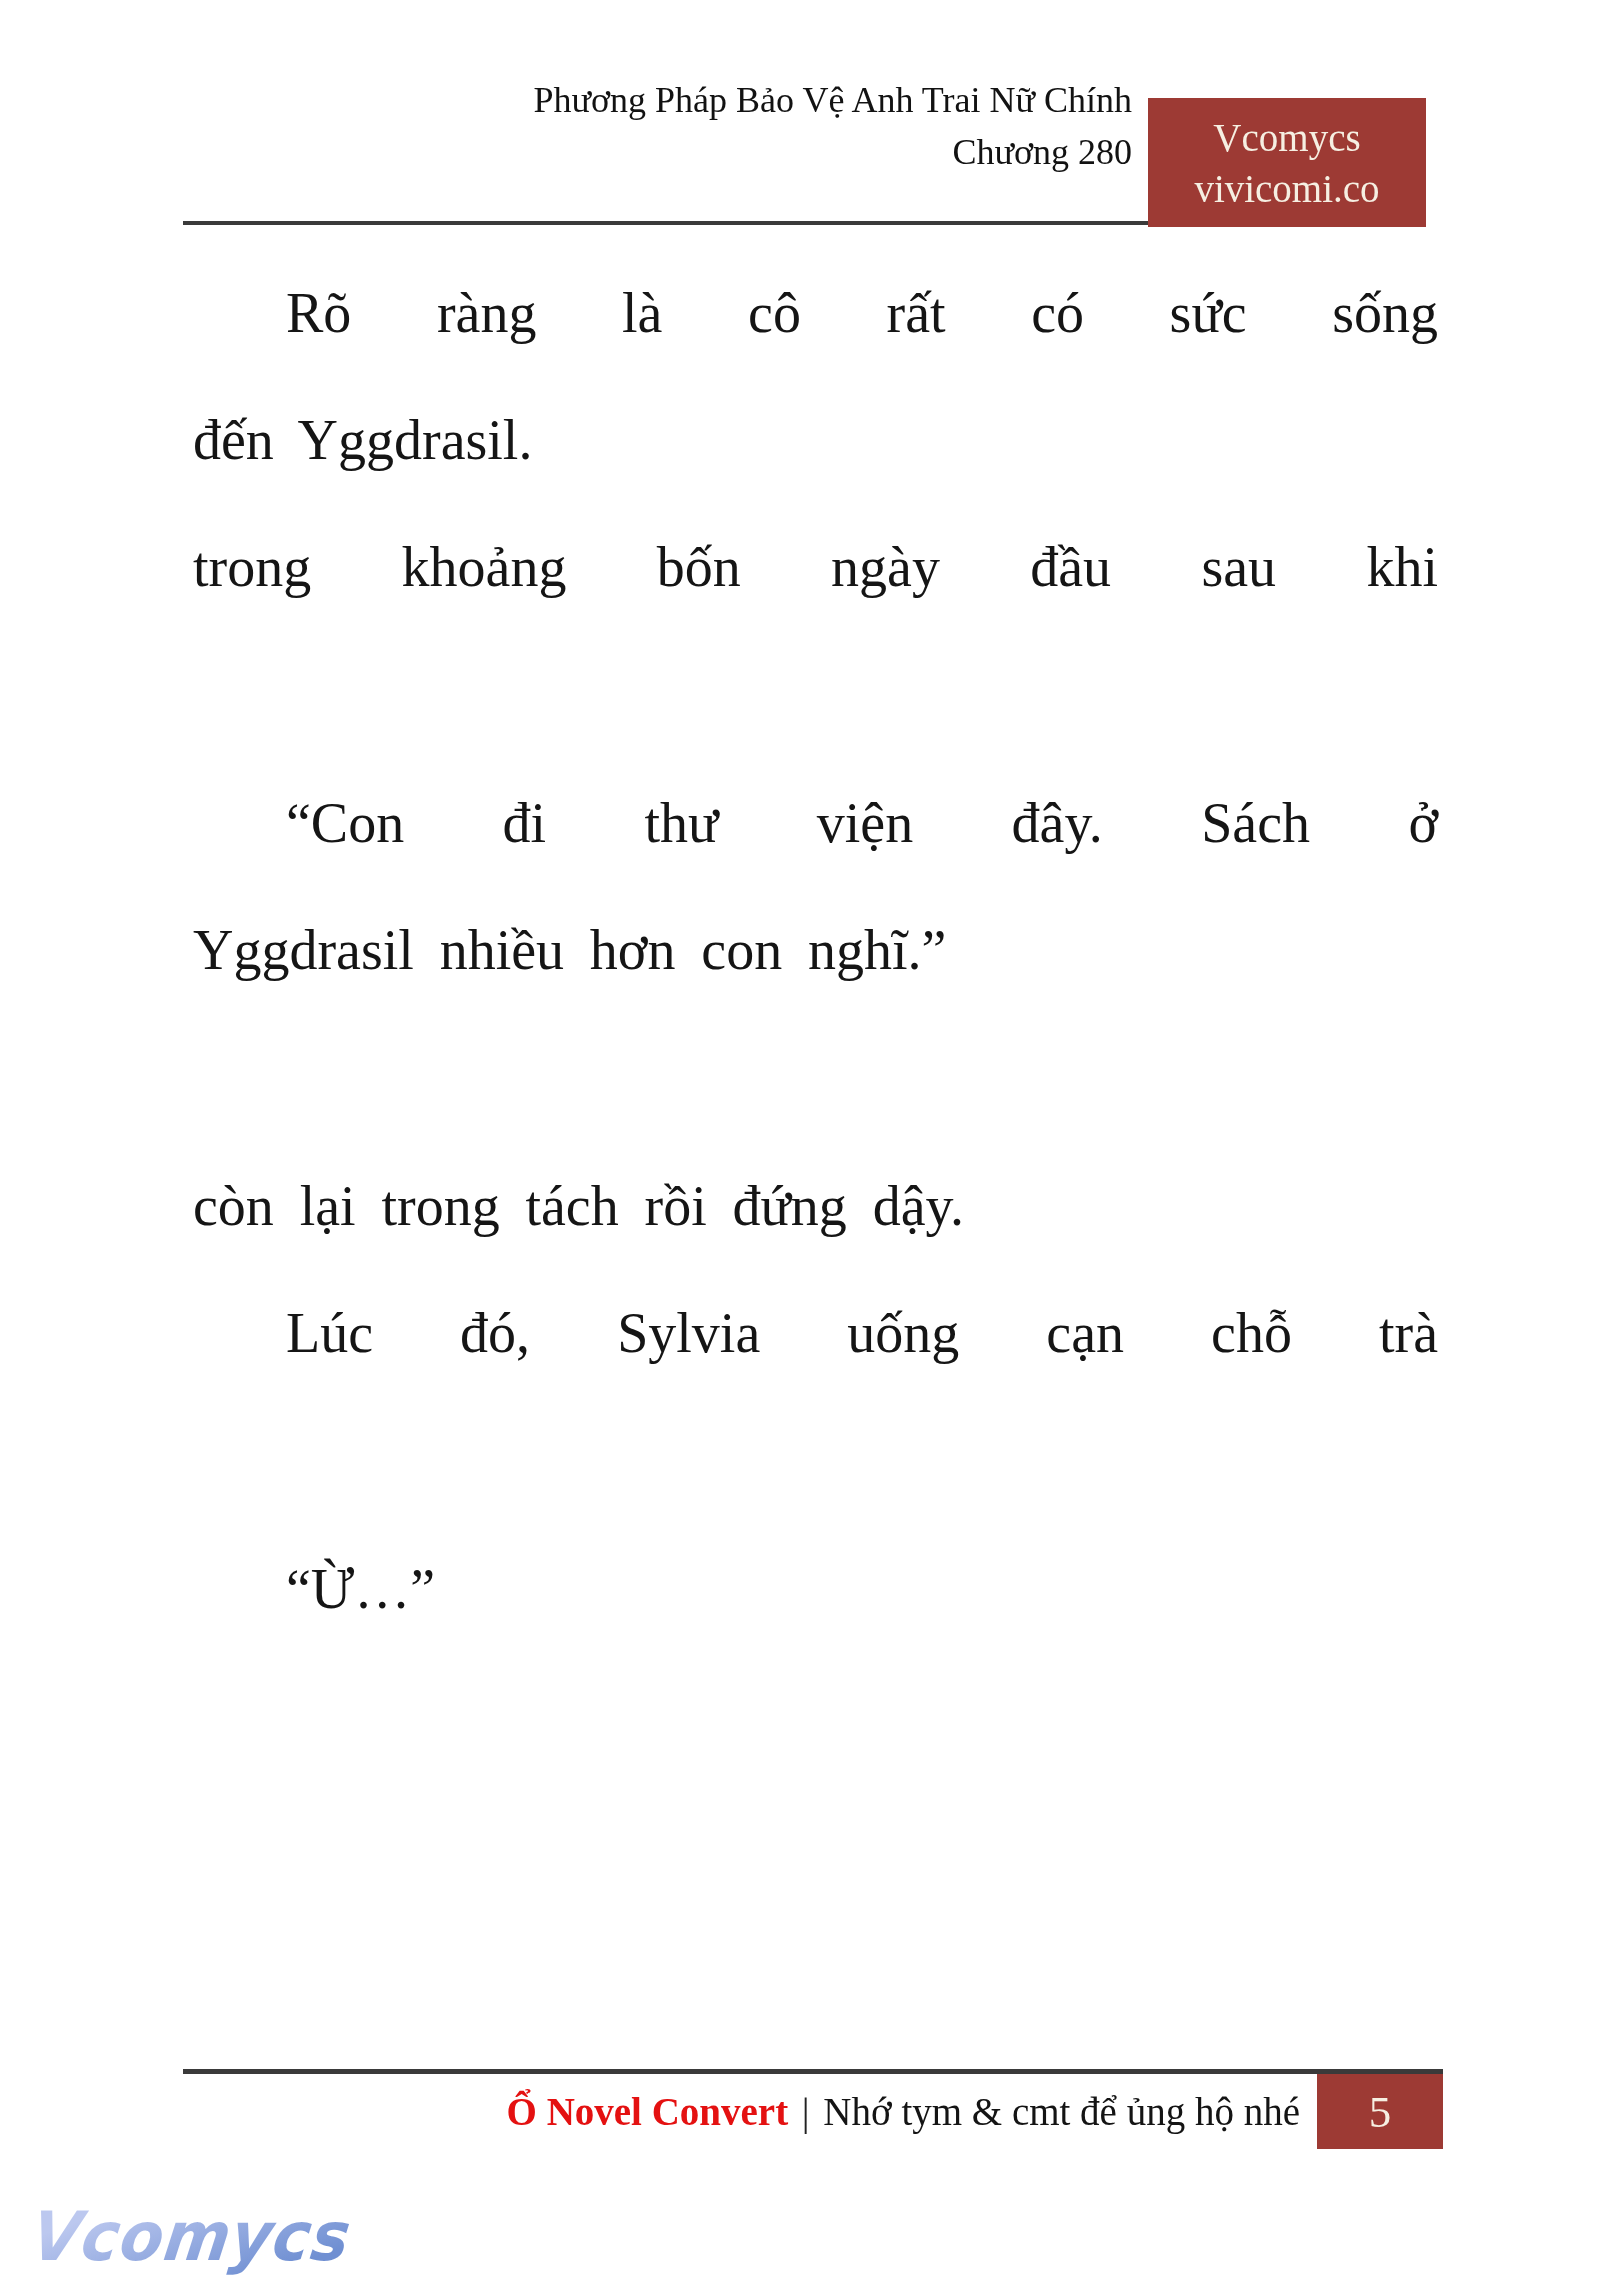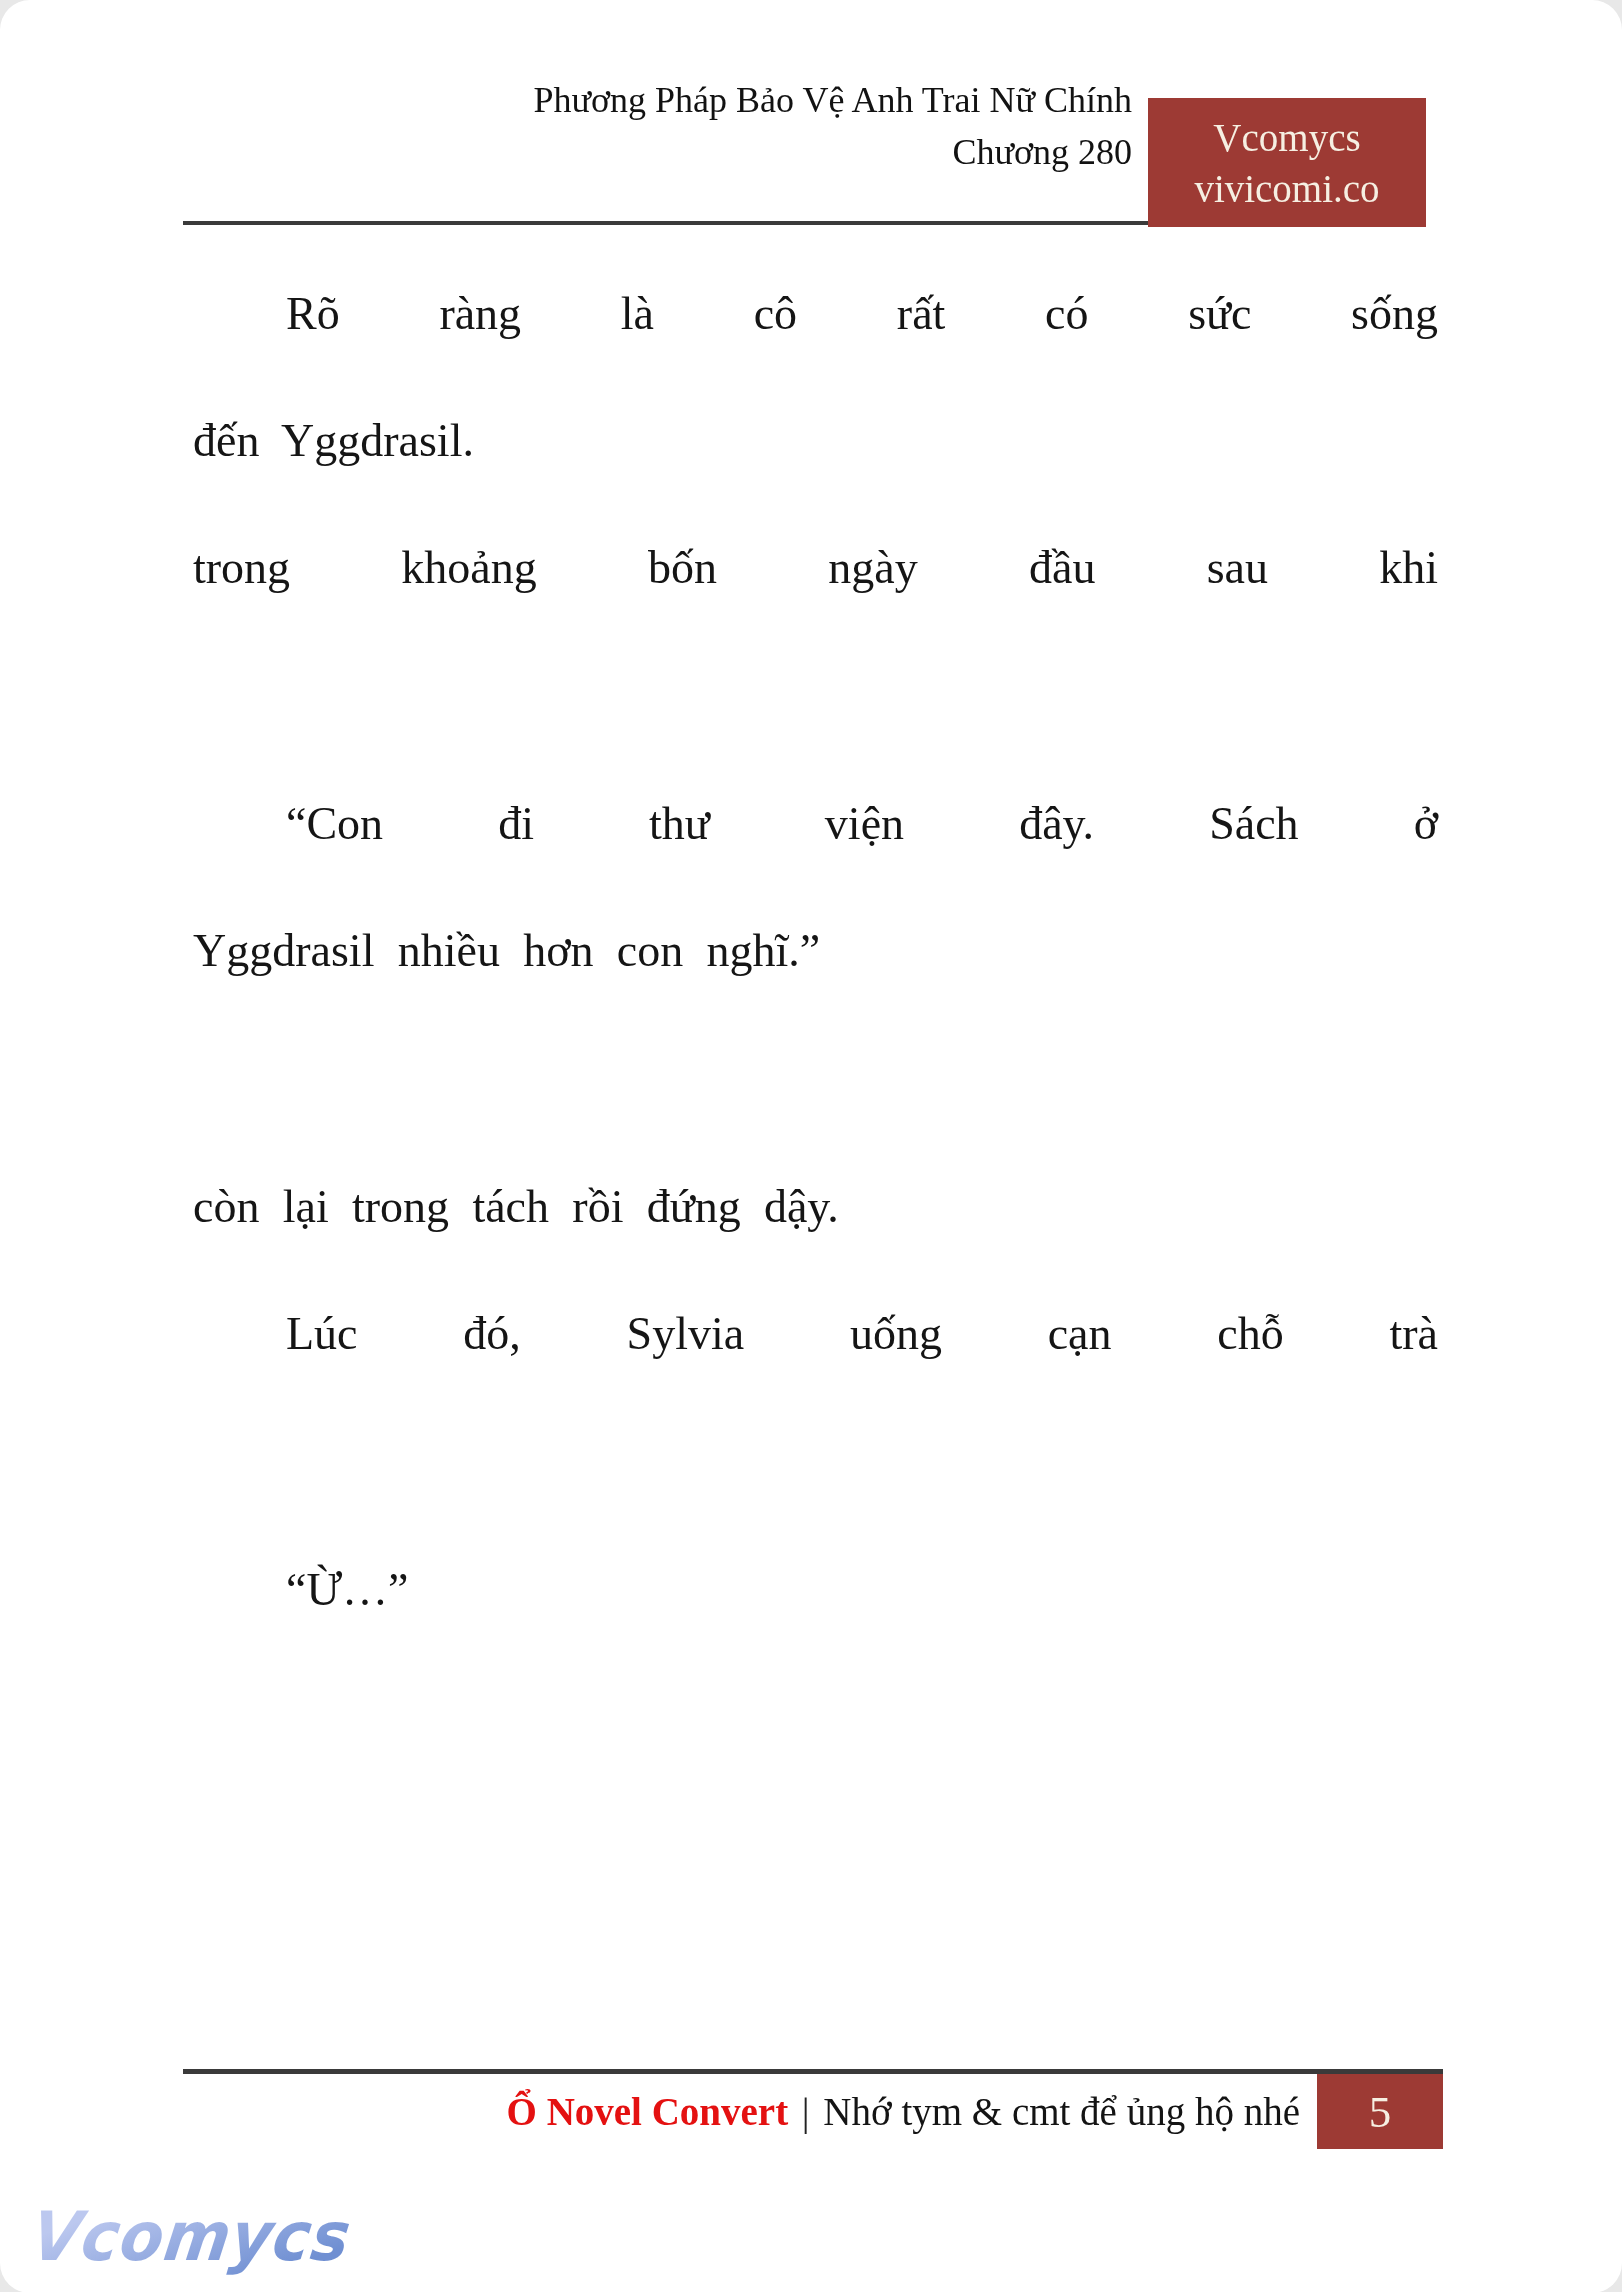--- a/index.html
+++ b/index.html
@@ -2,21 +2,20 @@
 <html style="--badge-bg: #9d3a34; --badge-fg: #f6efe2; --brand-red: #e41111; --rule: #3a3a3a; --text: #151515; --wm-top: #bcc8ef; --wm-bottom: #6f8fd2;"><head>
 <meta charset="utf-8">
 <style>
   html,body{margin:0;padding:0;background:#e8e8e8;}
   .page{
     position:relative;
     width:1622px;height:2293px;
     background:#ffffff;
     overflow:hidden;
     font-family:"Liberation Serif", serif;
-    border-radius:30px;
   }
 
   
   .header-text{
     position:absolute;left:183px;top:74px;width:949px;
     text-align:right;
     font-size:36px;line-height:52px;color:#121212;
   }
   .header-rule{
     position:absolute;left:183px;top:221px;width:1243px;height:3.9px;
@@ -30,21 +29,21 @@
     font-size:39px;line-height:51px;z-index:1;
   }
 
   
   .body-text{
     position:absolute;left:193px;top:250px;width:1245px;
     color:var(--text,#151515);
   }
   .para{
     margin:0 0 129px 0;
-    font-size:46px;line-height:127px;
+    font-size:56px;line-height:127px;
     word-spacing:11.8px;
   }
   .line{text-align:justify;text-align-last:justify;}
   .line.first{text-indent:93px;}
   .line.last{text-align-last:left;}
 
   
   .footer-rule{
     position:absolute;left:183px;top:2069px;width:1260px;height:4.9px;
     background:var(--rule,#3a3a3a);

